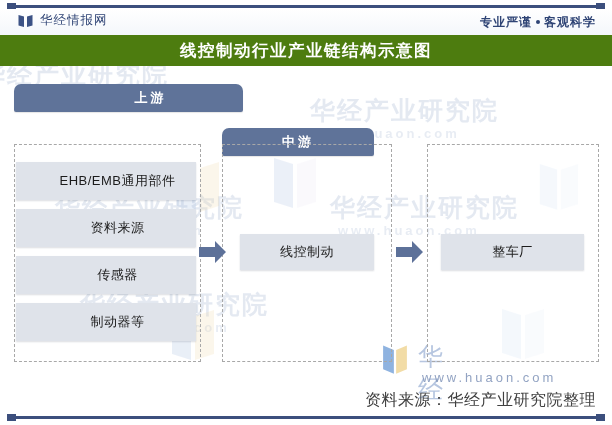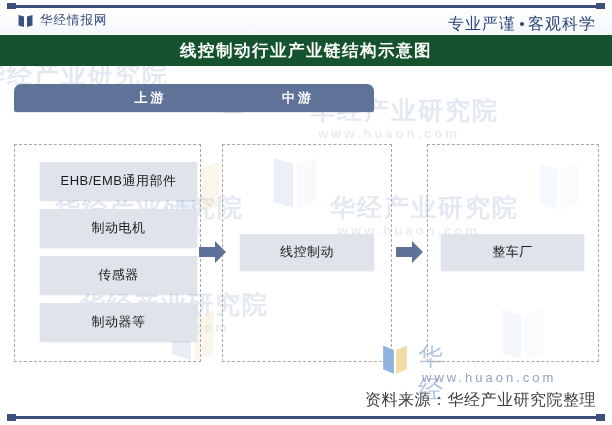--- a/index.html
+++ b/index.html
@@ -61,43 +61,44 @@
   .brand-name {
     font-size: 12.5px;
     color: #2f4475;
     letter-spacing: 1px;
     white-space: nowrap;
   }
   .brand-right {
     position: absolute;
     right: 16px;
     top: 5px;
-    font-size: 16px;
+    font-size: 12px;
     color: #2f4475;
     letter-spacing: 1px;
     white-space: nowrap;
+    font-weight: bold;
   }
   .brand-dot {
     display: inline-block;
     width: 4px;
     height: 4px;
     background: #2f4475;
     border-radius: 50%;
     vertical-align: middle;
     margin: 0 4px 2px 4px;
   }
 
   
   .titleband {
     position: absolute;
     top: 35px;
     left: 0;
     width: 612px;
     height: 31px;
-    background: #14532d;
+    background: #4d7c0f;
     display: flex;
     align-items: center;
     justify-content: center;
   }
   .titleband .title-text {
     color: #ffffff;
     font-size: 16.5px;
     font-weight: bold;
     letter-spacing: 1.5px;
   }
@@ -145,21 +146,21 @@
     justify-content: center;
     box-shadow: 0 1px 1px rgba(0,0,0,0.10);
   }
   .tab span {
     color: #ffffff;
     font-size: 13px;
     font-weight: bold;
     letter-spacing: 3px;
   }
   .tab-up   { left: 14px;  width: 185px; padding-left: 44px; }
-  .tab-mid  { left: 222px; width: 152px; }
+  .tab-mid  { left: 222px; width: 152px; margin-top: 44px; }
   .tab-down { left: 427px; width: 170px; }
 
   
   .frame {
     position: absolute;
     top: 78px;
     height: 216px;
     border: 1.6px dashed #a8a8a8;
   }
   .frame-up   { left: 14px;  width: 185px; }
@@ -171,21 +172,21 @@
     position: absolute;
     background: #dfe3ea;
     display: flex;
     align-items: center;
     justify-content: center;
     color: #1c1c1c;
     font-size: 13px;
     letter-spacing: 0.5px;
     box-shadow: 0 1px 1.5px rgba(60,70,95,0.18);
   }
-  .node-up   { left: 40px;  width: 157px; height: 38px; }
+  .node-up   { left: 16px;  width: 157px; height: 38px; padding-left: 23px; }
   .node-up-1 { top: 96px; }
   .node-up-2 { top: 143px; }
   .node-up-3 { top: 190px; }
   .node-up-4 { top: 237px; }
   .node-mid  { left: 240px; width: 134px; height: 36px; top: 168px; }
   .node-down { left: 441px; width: 143px; height: 36px; top: 168px; }
 
   
   .arrow {
     position: absolute;
@@ -268,21 +269,21 @@
   </div>
 
   <div class="frame frame-up"></div>
   <div class="frame frame-mid"></div>
   <div class="frame frame-down"></div>
 
   <div class="node node-up node-up-1">
     <span>EHB/EMB通用部件</span>
   </div>
   <div class="node node-up node-up-2">
-    <span>制动电机</span>
+    <span>资料来源</span>
   </div>
   <div class="node node-up node-up-3">
     <span>传感器</span>
   </div>
   <div class="node node-up node-up-4">
     <span>制动器等</span>
   </div>
 
   <div class="node node-down">
     <span>整车厂</span>

